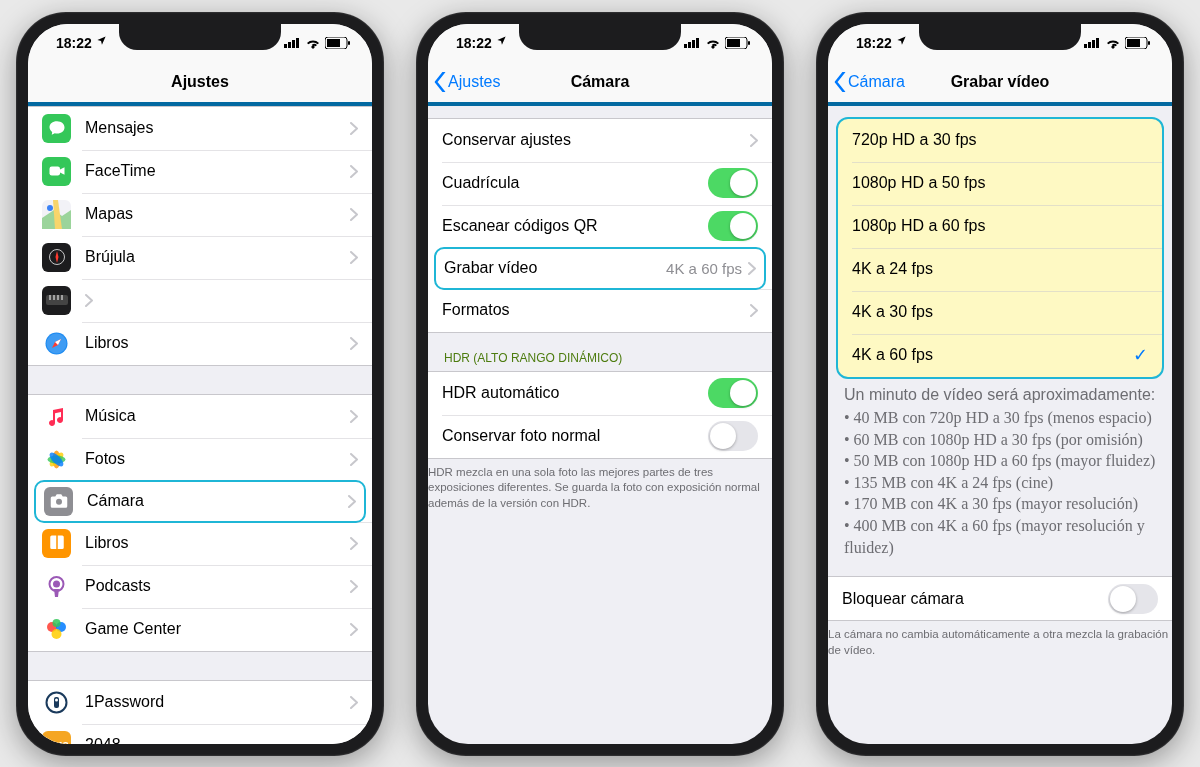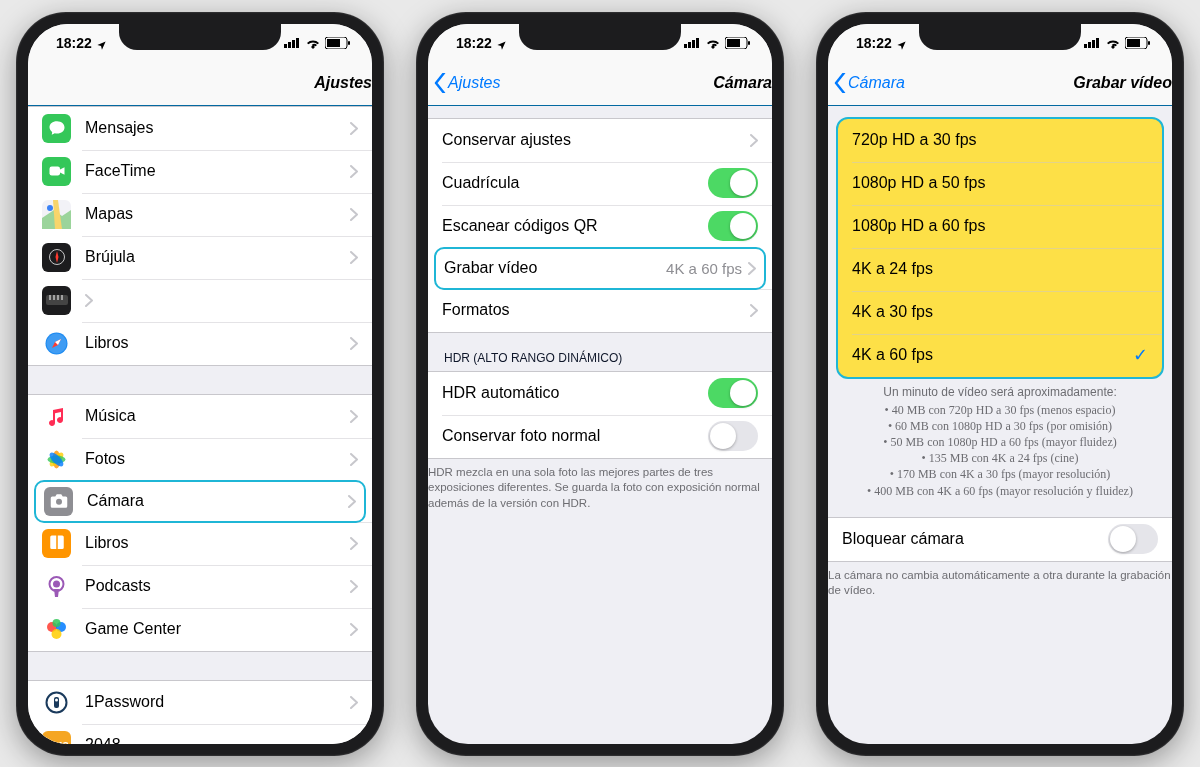--- a/index.html
+++ b/index.html
@@ -43,47 +43,46 @@
   .status {
     height: 38px;
     display: flex;
     justify-content: space-between;
     align-items: center;
     padding: 0 22px 0 28px;
     background: #f9f9f9;
     font-size: 14px;
     font-weight: 600;
   }
-  .status .left { display:flex; align-items:flex-end; gap:4px;}
+  .status .left { display:flex; align-items:flex-start; gap:4px;}
   .status .right { display:flex; align-items:center; gap:4px;}
   .nav {
     height: 44px;
     background: #f9f9f9;
-    border-bottom: 1px solid #0369a1;
+    border-bottom: 4px solid #0369a1;
     display: flex;
     align-items: center;
-    justify-content: flex-end;
+    justify-content: center;
     position: relative;
     font-size: 16px;
-    font-style: italic;
   }
   .nav .title { font-weight: 600; }
   .nav .back {
     position: absolute; left: 6px; top:0; bottom:0;
     display:flex; align-items:center;
     color:#007aff; font-size:16px;
   }
   .nav .back svg { margin-right:2px;}
   .content {
     height: calc(100% - 82px);
     overflow: hidden;
   }
   .group-header {
     font-size: 12px;
-    color:#0f172a;
+    color:#4d7c0f;
     padding: 18px 16px 6px;
     text-transform: uppercase;
   }
   .footer-note {
     font-size: 11.5px;
     color:#6d6d72;
     padding: 6px 0 10px;
     line-height:1.35;
   }
   .cell-list {
@@ -132,29 +131,29 @@
   .toggle.on{ background:#4cd964;}
   .toggle::after{
     content:""; position:absolute; top:2px; left:2px;
     width:26px; height:26px; border-radius:50%;
     background:#fff; box-shadow:0 1px 3px rgba(0,0,0,.3);
     transition:.2s;
   }
   .toggle.on::after{ left:22px;}
   .check { color:#007aff; font-size:18px; }
   .spacer { height: 28px; }
-  .bullets { font-size:12px; color:#6d6d72; padding:6px 16px 4px; line-height:1.35;text-align:center;}
+  .bullets { font-size:16px; color:#6d6d72; padding:6px 16px 4px; line-height:1.35;}
   .bullets li{list-style:none; margin:0; padding:0;}
   .bullets li::before{content:"• "; }
   .hl-block {
     border:2px solid #1fb6d6;
     border-radius:12px;
     margin: -1px 8px;
     overflow:hidden;
-    background:#fde047;
+    background:#fef9c3;
   }
   .hl-block .cell + .cell::before{ left:14px;}
   svg{display:block;}
 </style>
 </head>
 <body>
 
 <div class="row">
 
 <div class="phone">
@@ -540,18 +539,18 @@
               <li>400 MB con 4K a 60 fps (mayor resolución y fluidez)</li>
             </ul>
       </div>
       <div style="height:14px"></div>
       <div class="cell-list">
         <div class="cell">
           <span class="label">Bloquear cámara</span>
           <span class="toggle"></span>
         </div>
       </div>
-      <div class="footer-note">La cámara no cambia automáticamente a otra durante la grabación de vídeo.</div>
+      <div class="footer-note">La cámara no cambia automáticamente a otra mezcla la grabación de vídeo.</div>
     </div>
   </div>
 </div>
 
 </div>
 
 </body></html>

